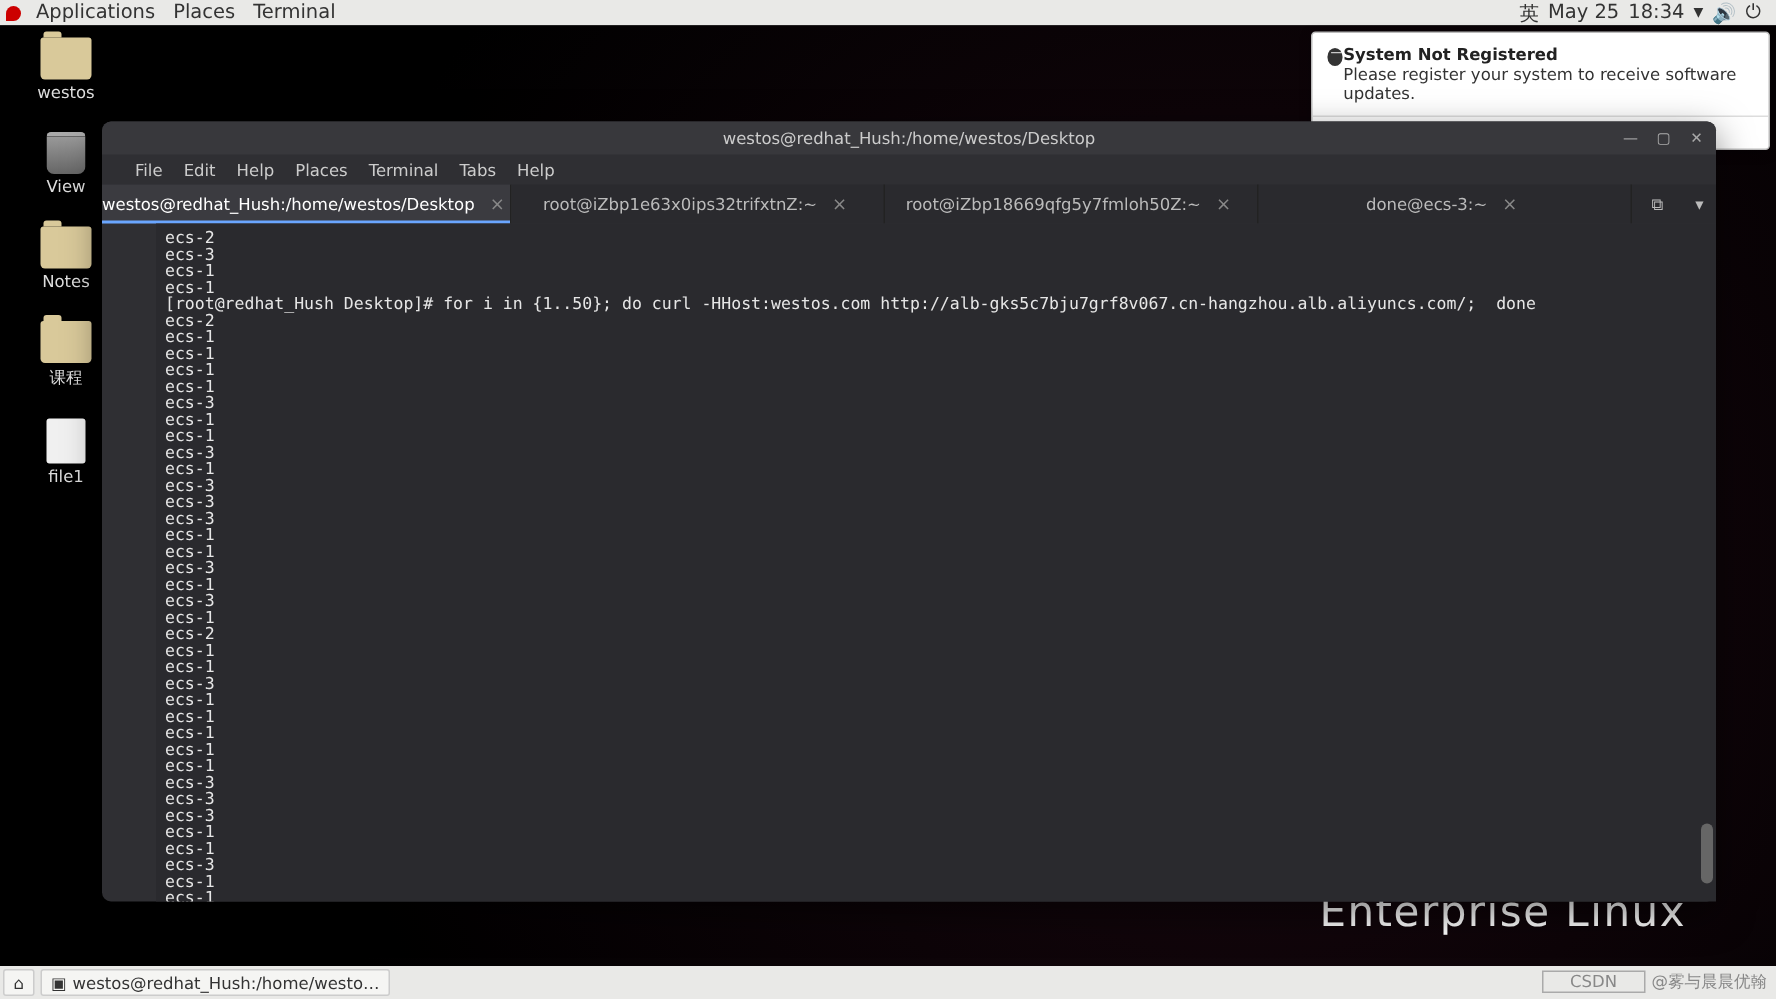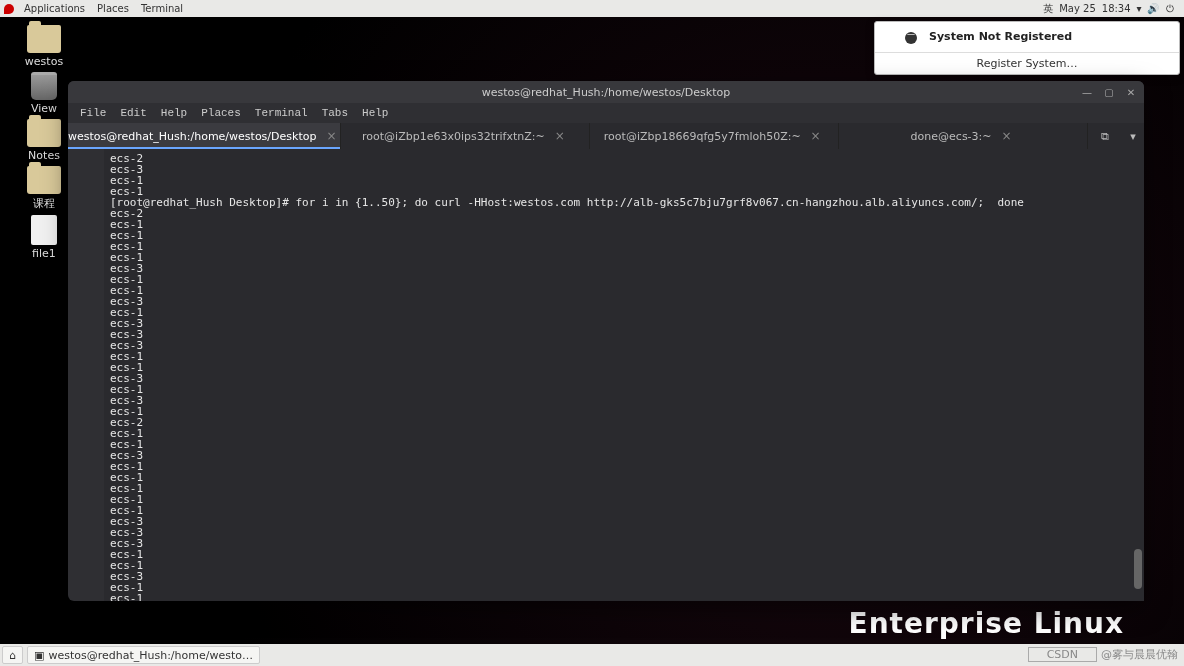--- a/index.html
+++ b/index.html
@@ -1,46 +1,46 @@
 <!DOCTYPE html>
 <html><head>
 <meta charset="utf-8">
 <style>
 * { margin: 0; padding: 0; box-sizing: border-box; }
 body { width: 1184px; height: 666px; font-family: "DejaVu Sans", sans-serif; font-size: 12px; background: #000; overflow: hidden; position: relative; }
 
-.topbar { height: 17px; background: #e9e9e7; display: flex; align-items: center; padding: 0 4px; font-size: 10px; color: #333; }
+.topbar { height: 17px; background: #e9e9e7; display: flex; align-items: center; padding: 0 4px; font-size: 13px; color: #333; }
 .topbar .logo { width: 10px; height: 10px; background: #c00; border-radius: 50% 50% 50% 0; margin-right: 4px; }
 .topbar .menu-item { padding: 0 6px; cursor: pointer; }
 .topbar .spacer { flex: 1; }
 .topbar .tray { display: flex; align-items: center; gap: 6px; padding-right: 6px; }
 
 .desktop { position: absolute; top: 17px; left: 0; right: 0; bottom: 22px; background: #0a0a0a radial-gradient(circle at 70% 60%, #1a0810 0%, #000 70%); }
-.brand { position: absolute; right: 60px; bottom: 4px; color: #fff; font-size: 28px; font-weight: 700; letter-spacing: 1px; }
-
-.desktop-icons { position: absolute; top: 8px; left: 16px; display: flex; flex-direction: column; gap: 4px; }
+.brand { position: absolute; right: 60px; bottom: 20px; color: #fff; font-size: 28px; font-weight: 400; letter-spacing: 1px; }
+
+.desktop-icons { position: absolute; top: 8px; left: 16px; display: flex; flex-direction: column; gap: 20px; }
 .di { width: 56px; display: flex; flex-direction: column; align-items: center; gap: 2px; color: #ddd; font-size: 11px; cursor: pointer; }
 .di .folder { width: 34px; height: 28px; background: #d9c99a; border-radius: 2px 2px 3px 3px; position: relative; }
 .di .folder::before { content:""; position:absolute; top:-4px; left:2px; width:12px; height:4px; background:#d9c99a; border-radius:2px 2px 0 0; }
 .di .trash { width: 26px; height: 28px; background: linear-gradient(#999,#666); border-radius: 3px 3px 5px 5px; border-top: 3px solid #aaa; }
 .di .file { width: 26px; height: 30px; background: #f0f0f0; border-radius: 2px; }
 
 .notif { position: absolute; top: 4px; right: 4px; width: 306px; background: #fff; border: 1px solid #bbb; border-radius: 3px; box-shadow: 0 2px 8px rgba(0,0,0,.3); font-size: 11px; }
-.notif-body { padding: 8px 10px; display: flex; gap: 12px; margin-left: 20px; }
+.notif-body { padding: 8px 10px; display: flex; gap: 0; }
 .notif-body .ico { width: 12px; height: 12px; background: #333; border-radius: 50%; margin-top: 2px; position: relative; }
 .notif-body .ico::after { content:"—"; color:#fff; font-size:8px; position:absolute; left:2px; top:-2px; }
 .notif-title { font-weight: bold; color: #222; }
 .notif-msg { color: #333; }
 .notif-btn { border-top: 1px solid #ddd; text-align: center; padding: 4px; color: #333; cursor: pointer; }
 
 .term-win { position: absolute; top: 64px; left: 68px; width: 1076px; height: 520px; background: #2f2f33; border-radius: 6px; display: flex; flex-direction: column; box-shadow: 0 8px 24px rgba(0,0,0,.5); }
 .term-title { height: 22px; background: #38383c; color: #ccc; display: flex; align-items: center; justify-content: center; font-size: 11px; position: relative; border-radius: 6px 6px 0 0; }
 .term-title .win-btns { position: absolute; right: 6px; display: flex; gap: 8px; }
 .term-title .wb { width: 14px; height: 14px; display: flex; align-items: center; justify-content: center; cursor: pointer; color: #aaa; font-size: 10px; }
-.term-menubar { height: 20px; background: #2f2f33; display: flex; align-items: center; padding: 0 6px; gap: 2px; font-size: 11px; color: #ccc; font-family: Liberation Mono, monospace; }
+.term-menubar { height: 20px; background: #2f2f33; display: flex; align-items: center; padding: 0 16px; gap: 2px; font-size: 11px; color: #ccc; }
 .term-menubar span { padding: 2px 6px; cursor: pointer; }
 .term-tabs { height: 26px; background: #2a2a2e; display: flex; align-items: stretch; font-size: 11px; color: #bbb; }
 .tab { flex: 1; display: flex; align-items: center; justify-content: center; gap: 6px; border-right: 1px solid #222; position: relative; cursor: pointer; }
 .tab.active { background: #3b3b40; color: #fff; box-shadow: inset 0 -2px 0 #6aa6ff; }
 .tab .x { color: #888; font-size: 12px; padding: 0 4px; }
 .tab-add { width: 34px; display: flex; align-items: center; justify-content: center; cursor: pointer; }
 .tab-menu { width: 22px; display: flex; align-items: center; justify-content: center; cursor: pointer; }
 
 .term-body { flex: 1; background: #2a2a2e; padding: 4px 6px; overflow: hidden; position: relative; margin-left: 36px; }
 .term-pre { font-family: "DejaVu Sans Mono", monospace; font-size: 11px; line-height: 11px; color: #e6e6e6; white-space: pre; }
@@ -94,20 +94,21 @@
         <span>file1</span>
       </div>
     </div>
   <div class="brand">Enterprise Linux</div>
 
   <div class="notif">
     <div class="notif-body">
       <span class="ico"></span>
       <div>
         <div class="notif-title">System Not Registered</div>
+        <div class="notif-msg">Please register your system to receive software updates.</div>
       </div>
     </div>
     <div class="notif-btn">Register System…</div>
   </div>
 
   <div class="term-win">
     <div class="term-title">
       <span>westos@redhat_Hush:/home/westos/Desktop</span>
       <div class="win-btns">
         <span class="wb">—</span>

